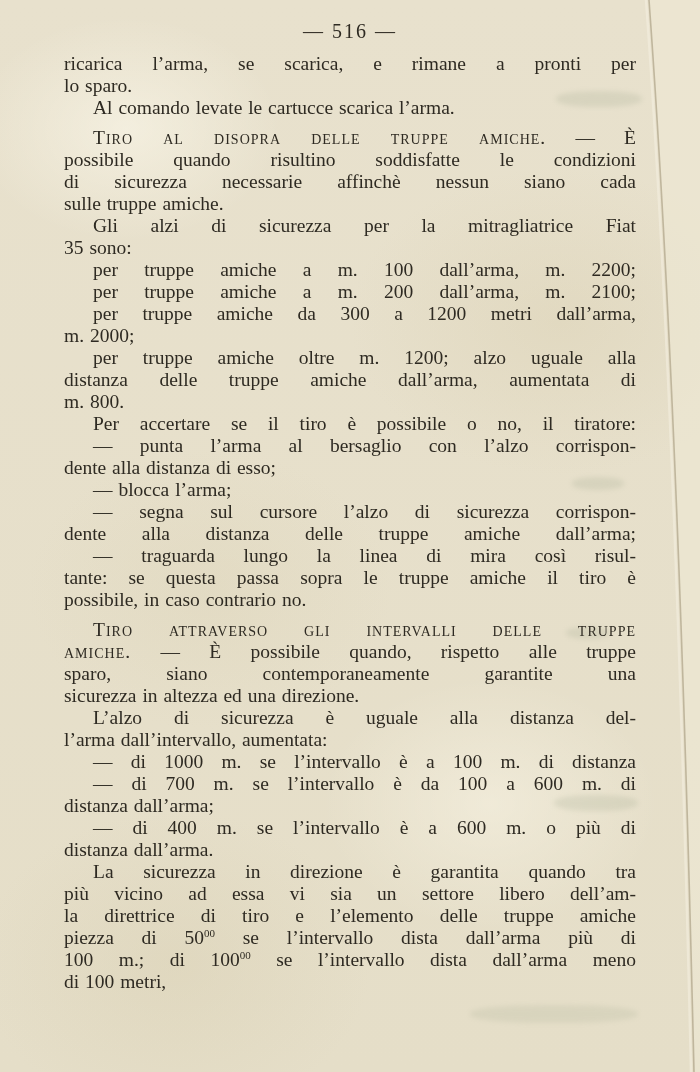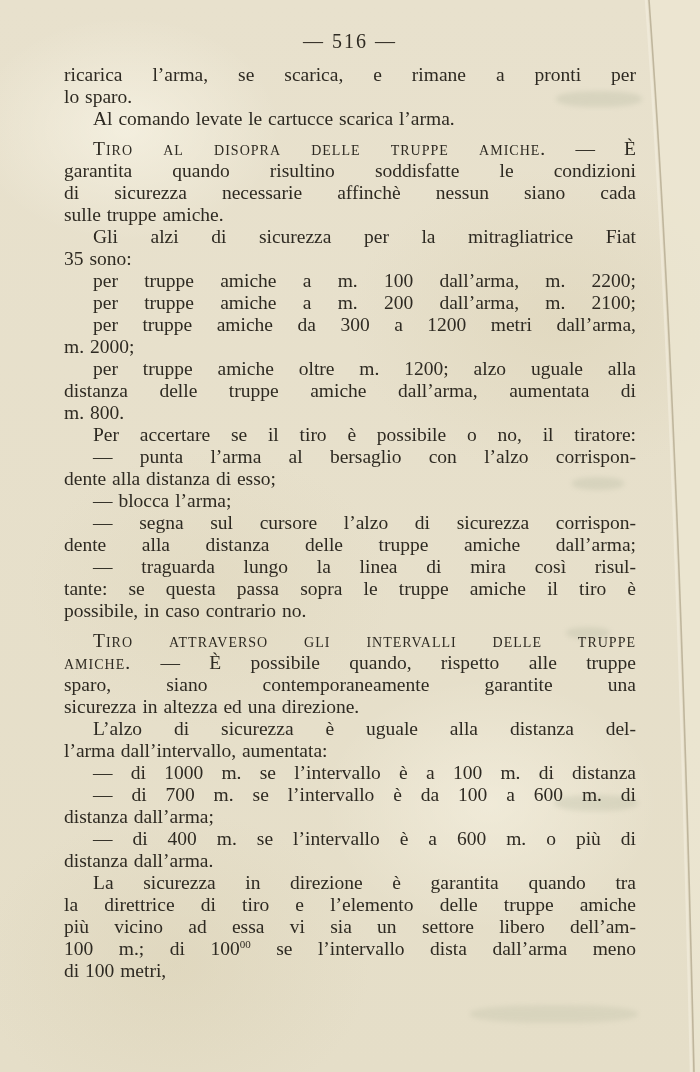--- a/index.html
+++ b/index.html
@@ -12,26 +12,26 @@
     font-family:"Liberation Serif", serif;
     background:
       radial-gradient(220px 160px at 18% 12%, rgba(255,252,240,.50), transparent 70%),
       radial-gradient(300px 220px at 80% 30%, rgba(213,202,169,.32), transparent 70%),
       radial-gradient(260px 200px at 30% 55%, rgba(217,208,178,.30), transparent 70%),
       radial-gradient(240px 180px at 70% 75%, rgba(255,251,238,.40), transparent 70%),
       radial-gradient(280px 220px at 25% 90%, rgba(212,202,171,.33), transparent 70%),
       linear-gradient(var(--paper), #e5dec8);
   }
   .page-number{
-    position:absolute;top:30px;left:64px;width:572px;
+    position:absolute;top:20px;left:64px;width:572px;
     text-align:center;color:var(--ink);
     font-size:20px;letter-spacing:2px;
   }
   .page-body{
-    position:absolute;top:64px;left:64px;width:572px;color:var(--ink);
+    position:absolute;top:53px;left:64px;width:572px;color:var(--ink);
   }
   .line{
     font-size:19.5px;line-height:22px;word-spacing:1px;
     white-space:normal;
   }
   .line.justify{text-align:justify;text-align-last:justify;}
   .line.left{text-align:left;text-align-last:left;}
   .line.indent{padding-left:29px;}
   .line.sb{margin-top:8px;}
   .it{}
@@ -65,21 +65,21 @@
   <path d="M646,0 C665,260 681,640 691,1072" fill="none" stroke="#f4efdf" stroke-width="2.5" opacity="0.6"></path>
 </svg>
 
 <div class="page-number">— 516 —</div>
 
 <div class="page-body">
     <div class="line justify"><span>ricarica l’arma, se scarica, e rimane a pronti per</span></div>
     <div class="line left"><span>lo sparo.</span></div>
     <div class="line left indent"><span>Al comando </span><span class="it">levate le cartucce</span><span> scarica l’arma.</span></div>
     <div class="line justify indent sb"><span class="sc">Tiro al disopra delle truppe amiche.</span><span> — È</span></div>
-    <div class="line justify"><span>garantita quando risultino soddisfatte le condizioni</span></div>
+    <div class="line justify"><span>possibile quando risultino soddisfatte le condizioni</span></div>
     <div class="line justify"><span>di sicurezza necessarie affinchè nessun siano cada</span></div>
     <div class="line left"><span>sulle truppe amiche.</span></div>
     <div class="line justify indent"><span>Gli alzi di sicurezza per la mitragliatrice Fiat</span></div>
     <div class="line left"><span>35 sono:</span></div>
     <div class="line justify indent"><span class="it">per truppe amiche a m. 100 dall’arma,</span><span> m. 2200;</span></div>
     <div class="line justify indent"><span class="it">per truppe amiche a m. 200 dall’arma,</span><span> m. 2100;</span></div>
     <div class="line justify indent"><span class="it">per truppe amiche da 300 a 1200 metri dall’arma,</span></div>
     <div class="line left"><span>m. 2000;</span></div>
     <div class="line justify indent"><span class="it">per truppe amiche oltre m. 1200; alzo uguale alla</span></div>
     <div class="line justify"><span class="it">distanza delle truppe amiche dall’arma, aumentata di</span></div>
@@ -98,17 +98,18 @@
     <div class="line justify"><span>sparo, siano contemporaneamente garantite una</span></div>
     <div class="line left"><span>sicurezza in altezza ed una direzione.</span></div>
     <div class="line justify indent"><span>L’alzo di sicurezza è uguale alla distanza del-</span></div>
     <div class="line left"><span>l’arma dall’intervallo, aumentata:</span></div>
     <div class="line justify indent"><span>— di 1000 m. se l’intervallo è a 100 m. di distanza</span></div>
     <div class="line justify indent"><span>— di 700 m. se l’intervallo è da 100 a 600 m. di</span></div>
     <div class="line left"><span>distanza dall’arma;</span></div>
     <div class="line justify indent"><span>— di 400 m. se l’intervallo è a 600 m. o più di</span></div>
     <div class="line left"><span>distanza dall’arma.</span></div>
     <div class="line justify indent"><span>La sicurezza in direzione è garantita quando tra</span></div>
+    <div class="line justify"><span>più vicino ad essa vi sia un settore libero dell’am-</span></div>
     <div class="line justify"><span>la direttrice di tiro e l’elemento delle truppe amiche</span></div>
-    <div class="line justify"><span>più vicino ad essa vi sia un settore libero dell’am-</span></div>
+    <div class="line justify"><span>piezza di 50</span><span class="sup">00</span><span> se l’intervallo dista dall’arma più di</span></div>
     <div class="line justify"><span>100 m.; di 100</span><span class="sup">00</span><span> se l’intervallo dista dall’arma meno</span></div>
     <div class="line left"><span>di 100 metri,</span></div>
   </div>
 
 </body></html>

